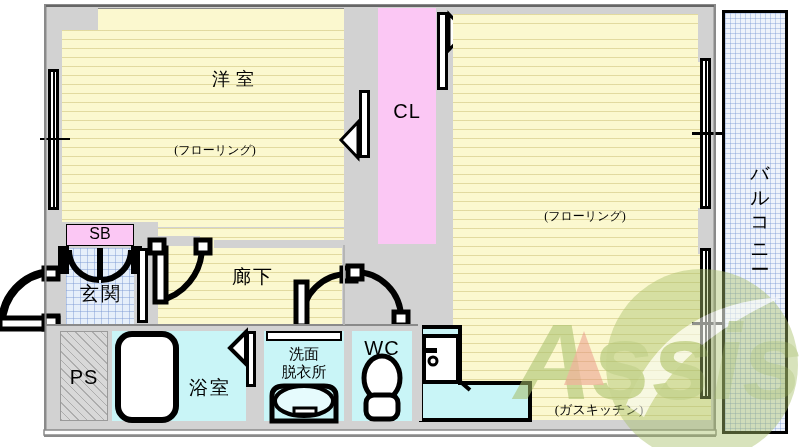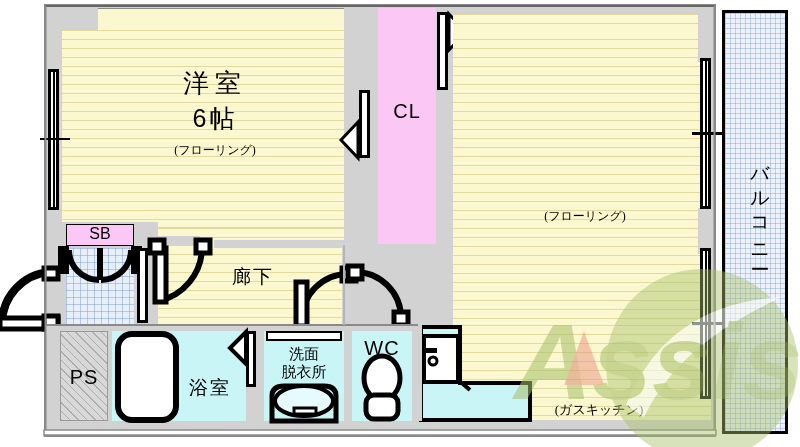--- a/index.html
+++ b/index.html
@@ -36,21 +36,21 @@
   }
   .ps{
     background:
       repeating-linear-gradient(45deg, rgba(0,0,0,.20) 0 1px, transparent 1px 6px),
       #d8d8d8;
     border:1px solid #9a9a9a;
   }
 
   
   .lbl{position:absolute;color:#000;text-align:center;white-space:nowrap;line-height:1.05;}
-  .big{font-size:26px;letter-spacing:6px;}
+  .big{font-size:18px;letter-spacing:6px;text-align:right;}
   .mid{font-size:25px;letter-spacing:3px;}
   .small{font-size:12px;letter-spacing:0px;font-family:Liberation Serif, serif;}
   .rm{font-size:19px;letter-spacing:2px;}
   .rmsm{font-size:15px;letter-spacing:0px;}
   .ltr{font-size:20px;letter-spacing:1px;}
   .vert{writing-mode:vertical-rl;text-orientation:upright;font-size:19px;letter-spacing:5px;}
 
   
   .sash{background:#ffffff;border:3px solid #000;}
   .sashline{background:#000;}
@@ -198,27 +198,27 @@
     <rect x="44" y="430" width="672" height="5" fill="#ffffff" stroke="#8a8a8a" stroke-width="1.5"></rect>
 
     <line x1="46" y1="6" x2="714" y2="6" stroke="#666" stroke-width="2"></line>
 
     <line x1="46" y1="325" x2="418" y2="325" stroke="#8a8a8a" stroke-width="2"></line>
 
     <line x1="344" y1="245" x2="344" y2="325" stroke="#b5b5b5" stroke-width="2"></line>
   </svg>
 
   <div class="lbl big" style="left:170px;top:70px;width:90px;">洋室</div>
-  <div class="lbl mid" style="left:170px;top:105px;width:90px;">6帖</div>
   <div class="lbl small" style="left:160px;top:144px;width:110px;">(フローリング)</div>
 
   <div class="lbl small" style="left:530px;top:210px;width:110px;">(フローリング)</div>
 
   <div class="lbl ltr" style="left:383px;top:101px;width:48px;">CL</div>
   <div class="lbl" style="left:66px;top:226px;width:68px;font-size:16px;">SB</div>
+  <div class="lbl rm" style="left:62px;top:284px;width:78px;">玄関</div>
   <div class="lbl rm" style="left:218px;top:267px;width:70px;">廊下</div>
   <div class="lbl ltr" style="left:60px;top:367px;width:48px;">PS</div>
   <div class="lbl rm" style="left:177px;top:378px;width:66px;">浴室</div>
   <div class="lbl rmsm" style="left:268px;top:346px;width:72px;">洗面</div>
   <div class="lbl rmsm" style="left:266px;top:364px;width:76px;">脱衣所</div>
   <div class="lbl ltr" style="left:352px;top:338px;width:60px;">WC</div>
   <div class="lbl small" style="left:539px;top:403px;width:120px;font-size:13px;">(ガスキッチン)</div>
   <div class="lbl vert" style="left:740px;top:152px;width:30px;">バルコニー</div>
 
   <svg id="wm" viewBox="0 0 300 230">

